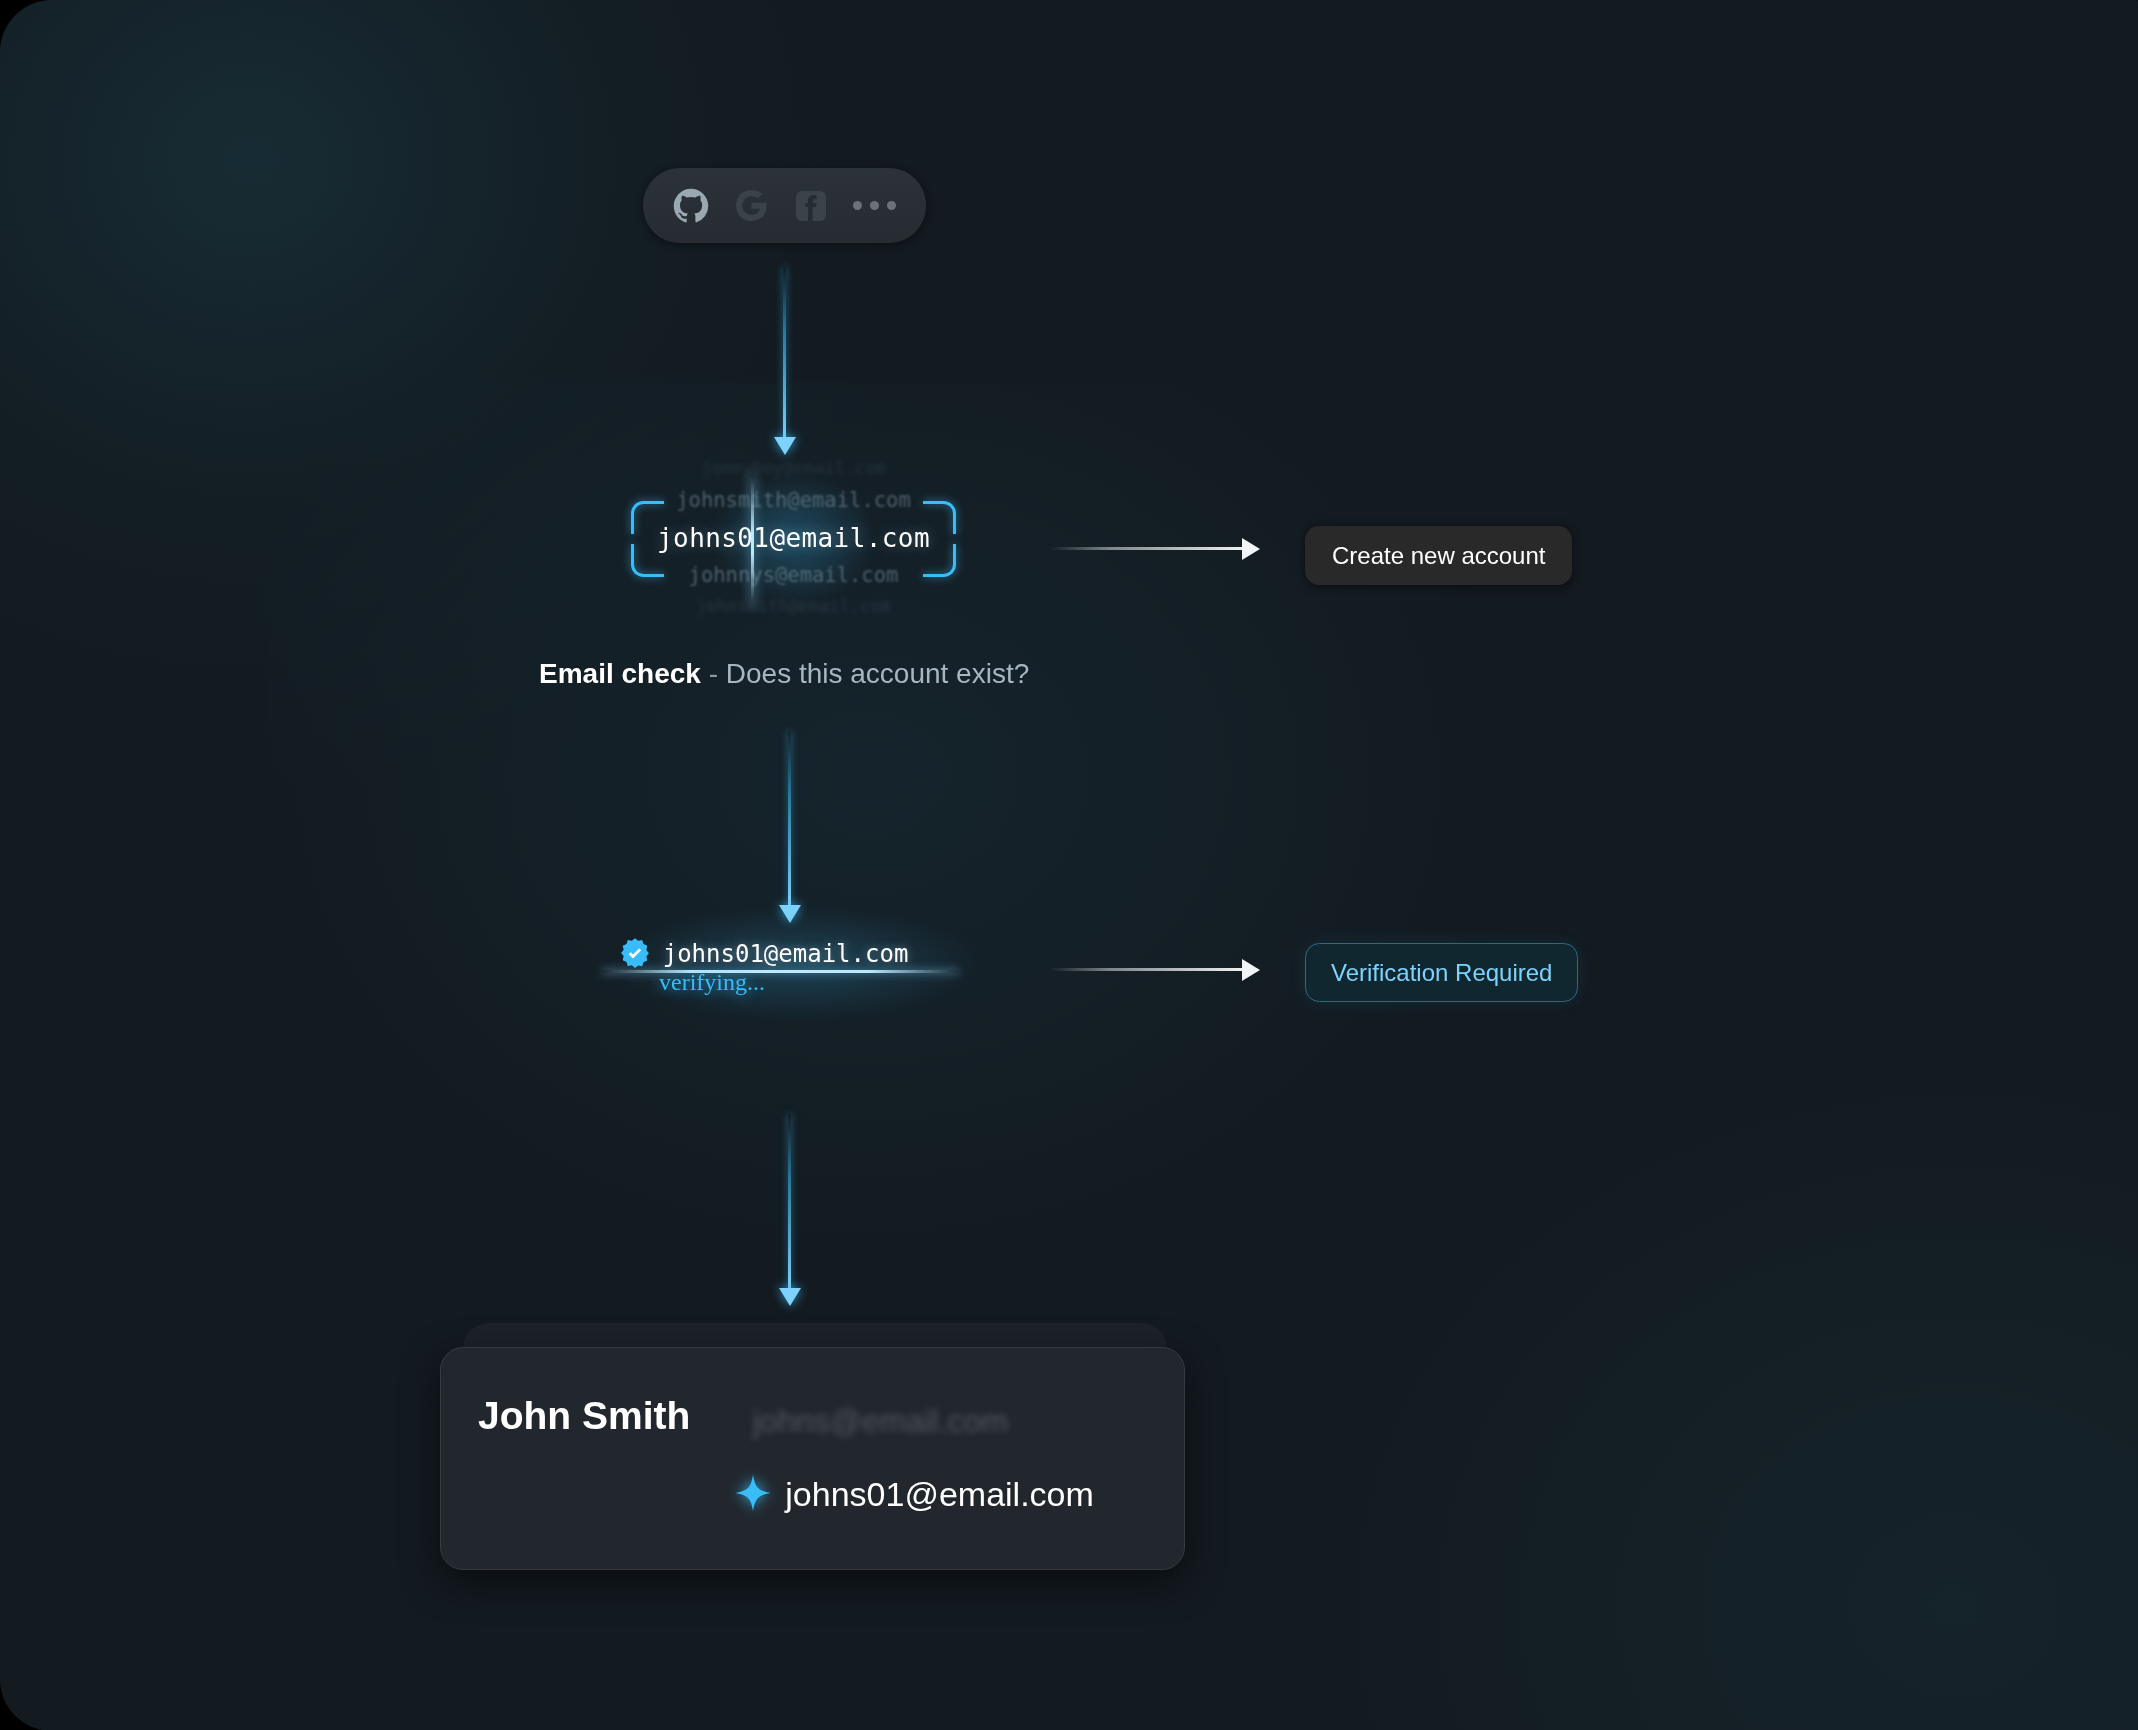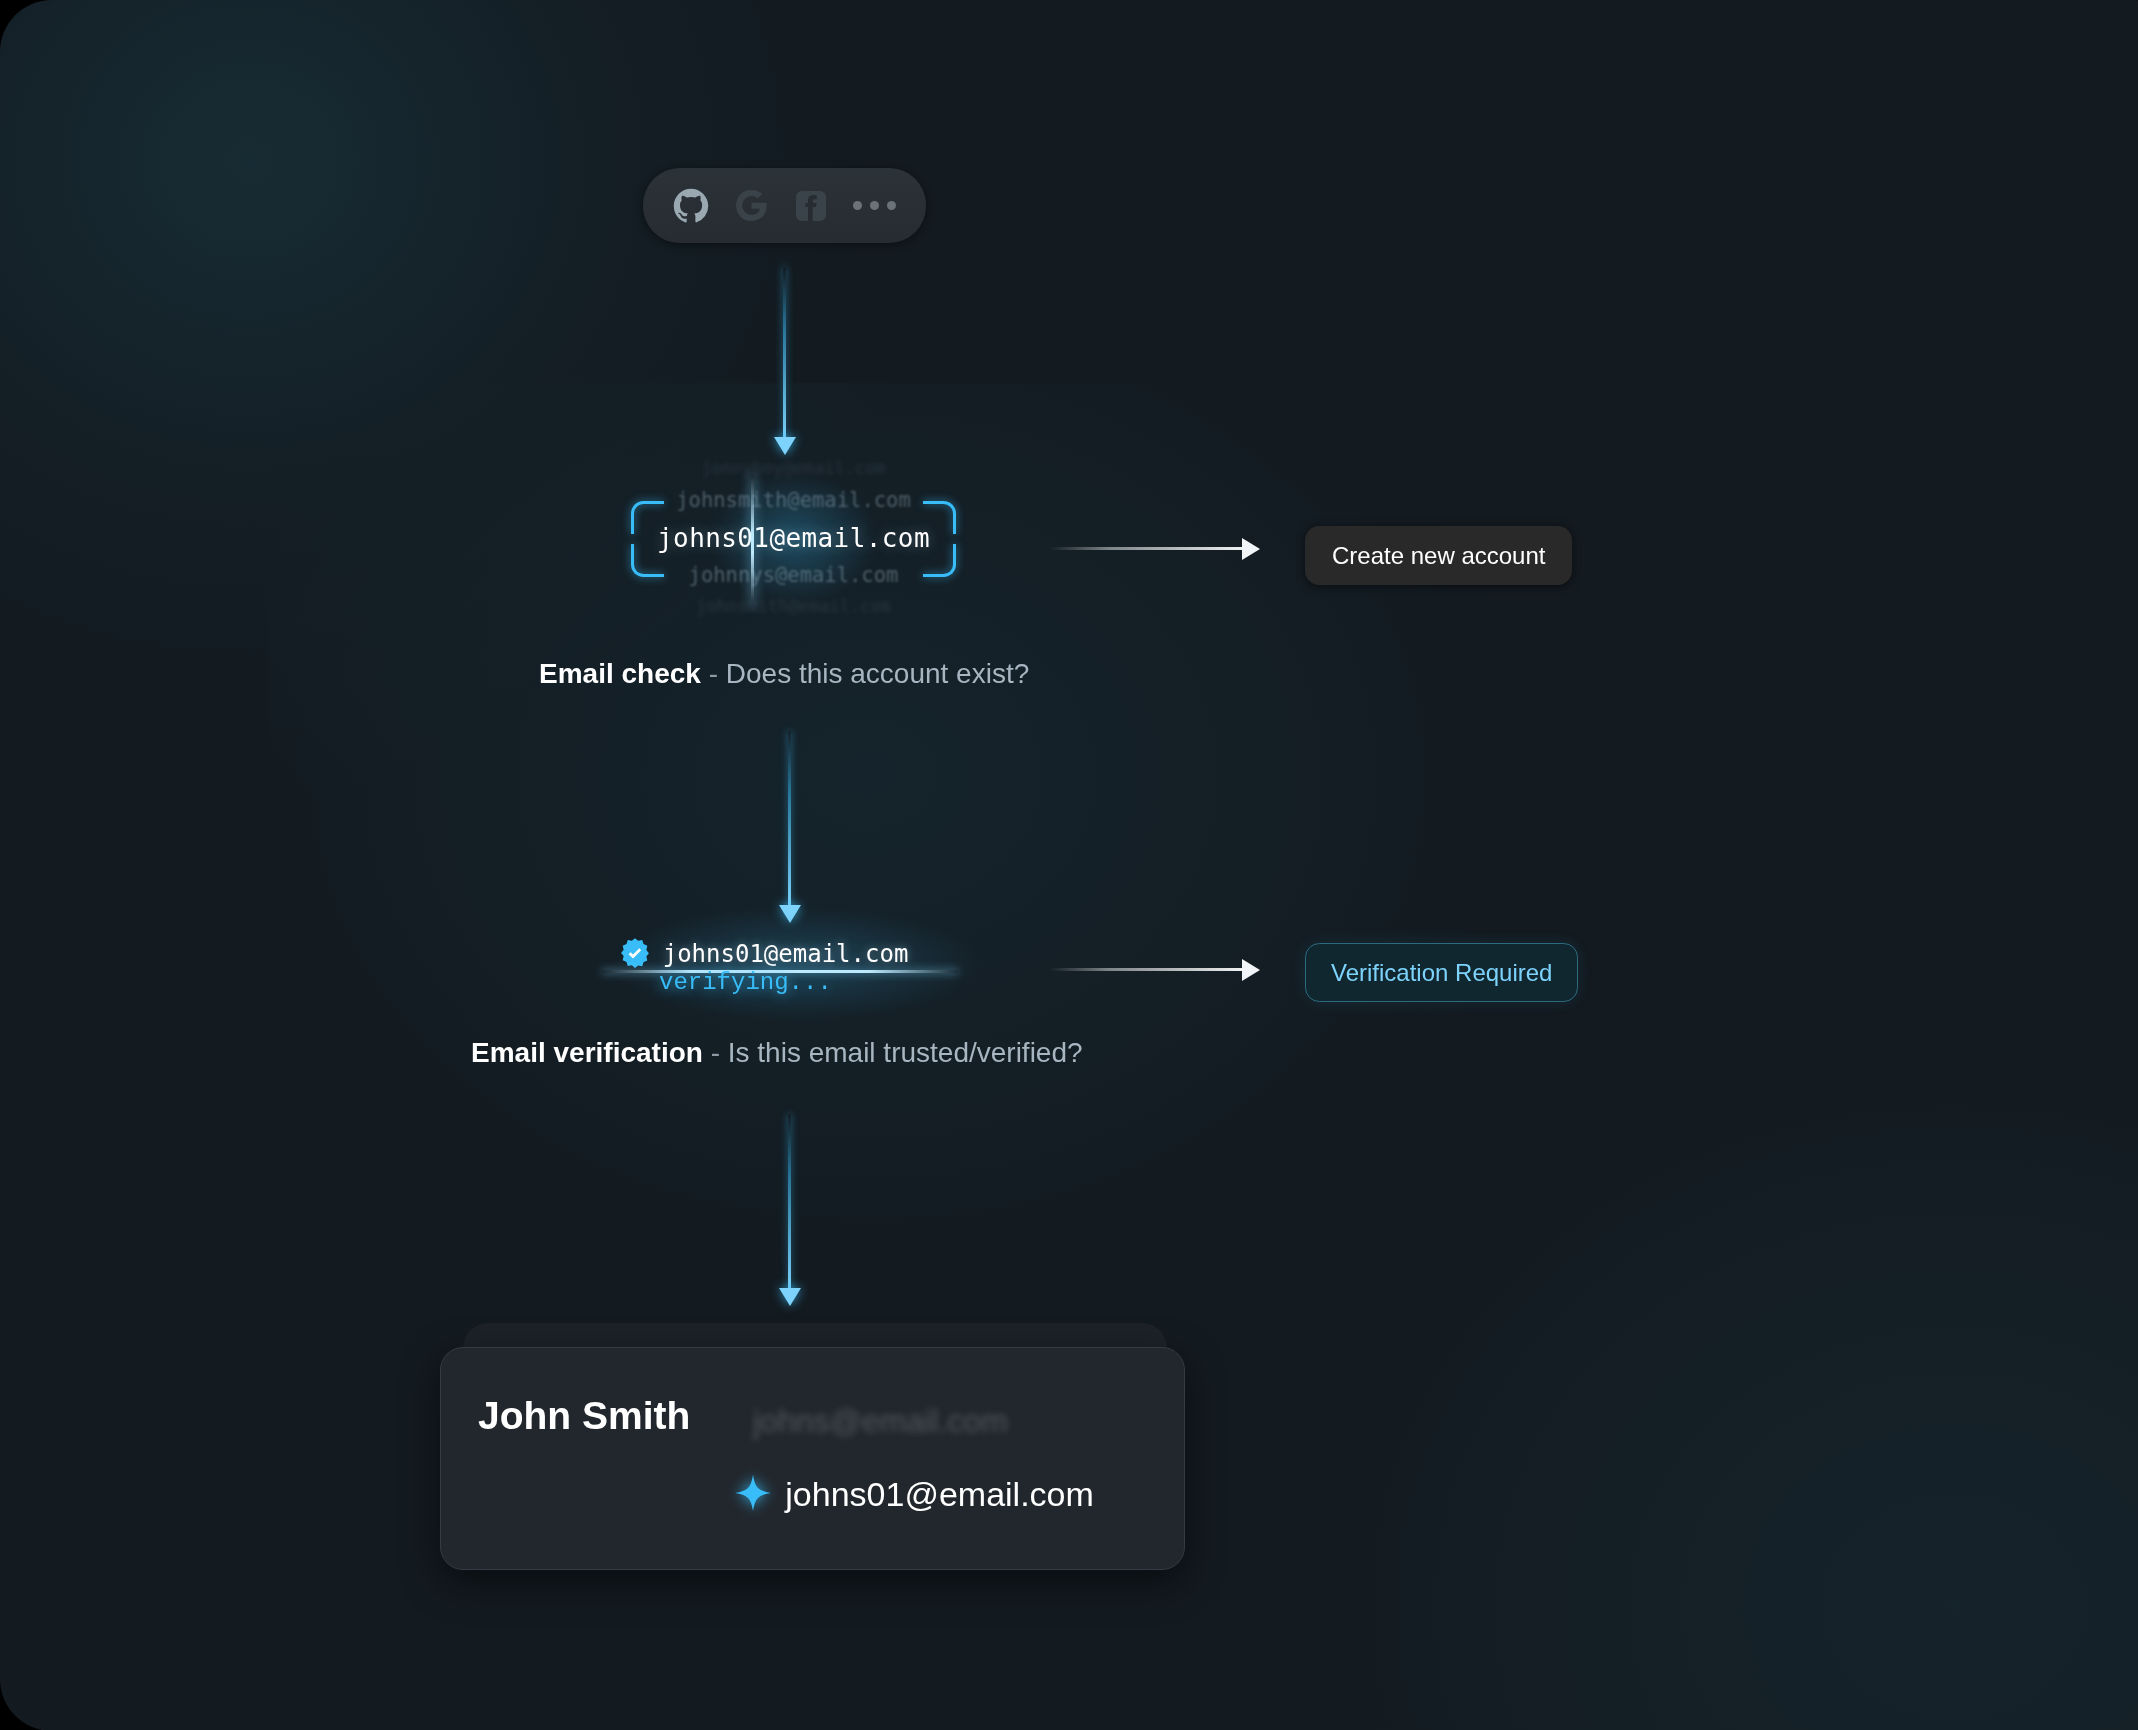--- a/index.html
+++ b/index.html
@@ -240,21 +240,21 @@
   .verify-underline {
     position: absolute;
     left: -16px; top: 38px;
     width: 356px; height: 2.7px;
     background: linear-gradient(90deg, rgba(125,211,252,.05) 0%, #bde9fd 25%, #bde9fd 75%, rgba(125,211,252,.05) 100%);
     box-shadow: 0 0 9px rgba(125,211,252,.7);
   }
   .verifying-text {
     position: absolute;
     left: 41px; top: 37px;
-    font-family: Liberation Mono, monospace;
+    font-family: Liberation Serif, serif;
     font-size: 24px;
     color: #38bdf8;
     text-shadow: 0 0 12.5px rgba(56,189,248,.9);
     white-space: nowrap;
   }
 
   
   #profile-card-shadow {
     left: 463px; top: 1323px;
     width: 704px; height: 98px;
@@ -387,25 +387,20 @@
     <div class="verifying-text">verifying...</div>
   </div>
 
   <div class="layer h-arrow" style="left:1050px; top:968px; width:196px;">
     <div class="shaft"></div>
       <div class="head"></div>
   </div>
 
   <div class="layer pill-btn" id="verification-required-button">Verification Required</div>
 
-  <div class="layer caption" style="left:471px; top:1037px;">
-    <b>Email verification</b>
-    <span class="dash">-</span>
-    <span>Is this email trusted/verified?</span>
-  </div>
 
   <div class="layer v-arrow" style="left:788px; top:1114px; height:178px;">
     <div class="shaft"></div>
       <div class="head"></div>
   </div>
 
   <div class="layer" id="profile-card-shadow"></div>
 
   <div class="layer" id="profile-card">
     <div id="card-name">John Smith</div>

